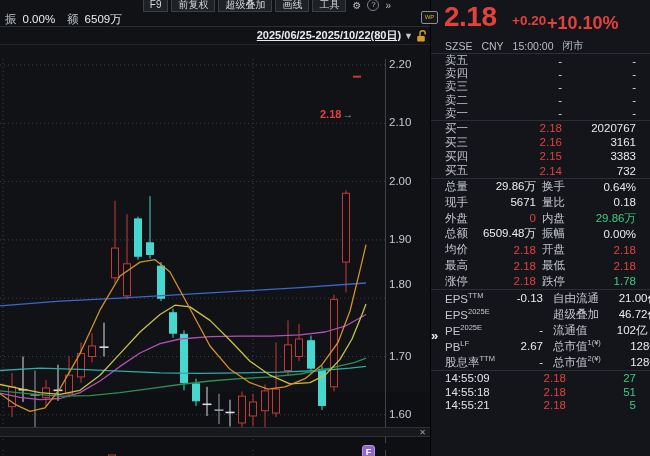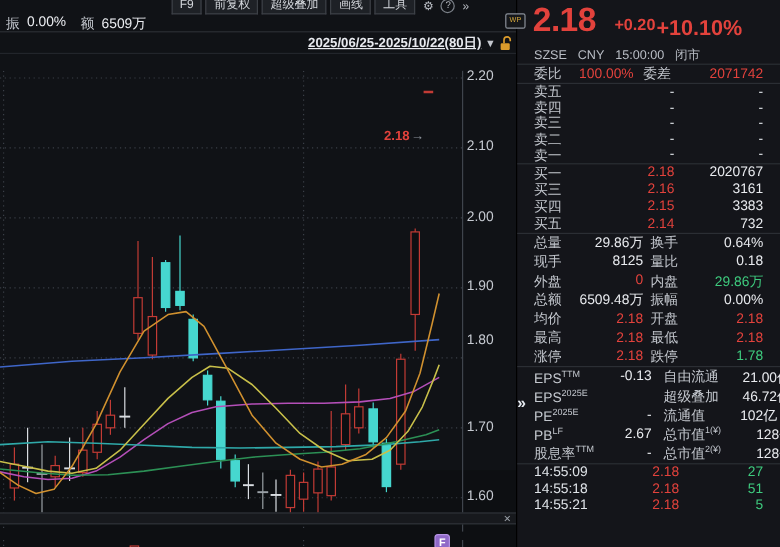--- a/index.html
+++ b/index.html
@@ -244,26 +244,20 @@
     <span id="chg-pct">+10.10%</span>
   </div>
 
   <div id="qp-sub">
     <span>SZSE</span>
     <span>CNY</span>
     <span>15:00:00</span>
     <span>闭市</span>
   </div>
 
-  <div id="qp-weibi" class="qrow">
-    <span class="l1">委比</span>
-    <span class="v1 c-r">100.00%</span>
-    <span class="l2">委差</span>
-    <span class="v2 c-r">2071742</span>
-  </div>
 
   <div id="qp-sell">
     <div class="qrow">
         <span class="l1">卖五</span>
         <span class="q-price dash">-</span>
         <span class="q-vol dash">-</span>
       </div>
     <div class="qrow">
         <span class="l1">卖四</span>
         <span class="q-price dash">-</span>
@@ -311,21 +305,21 @@
 
   <div id="qp-stats">
     <div class="qrow">
         <span class="l1">总量</span>
         <span class="v1 c-w">29.86万</span>
         <span class="l2">换手</span>
         <span class="v2 c-w">0.64%</span>
       </div>
     <div class="qrow">
         <span class="l1">现手</span>
-        <span class="v1 c-w">8125</span>
+        <span class="v1 c-w">5671</span>
         <span class="l2">量比</span>
         <span class="v2 c-w">0.18</span>
       </div>
     <div class="qrow">
         <span class="l1">外盘</span>
         <span class="v1 c-r">0</span>
         <span class="l2">内盘</span>
         <span class="v2 c-g">29.86万</span>
       </div>
     <div class="qrow">

